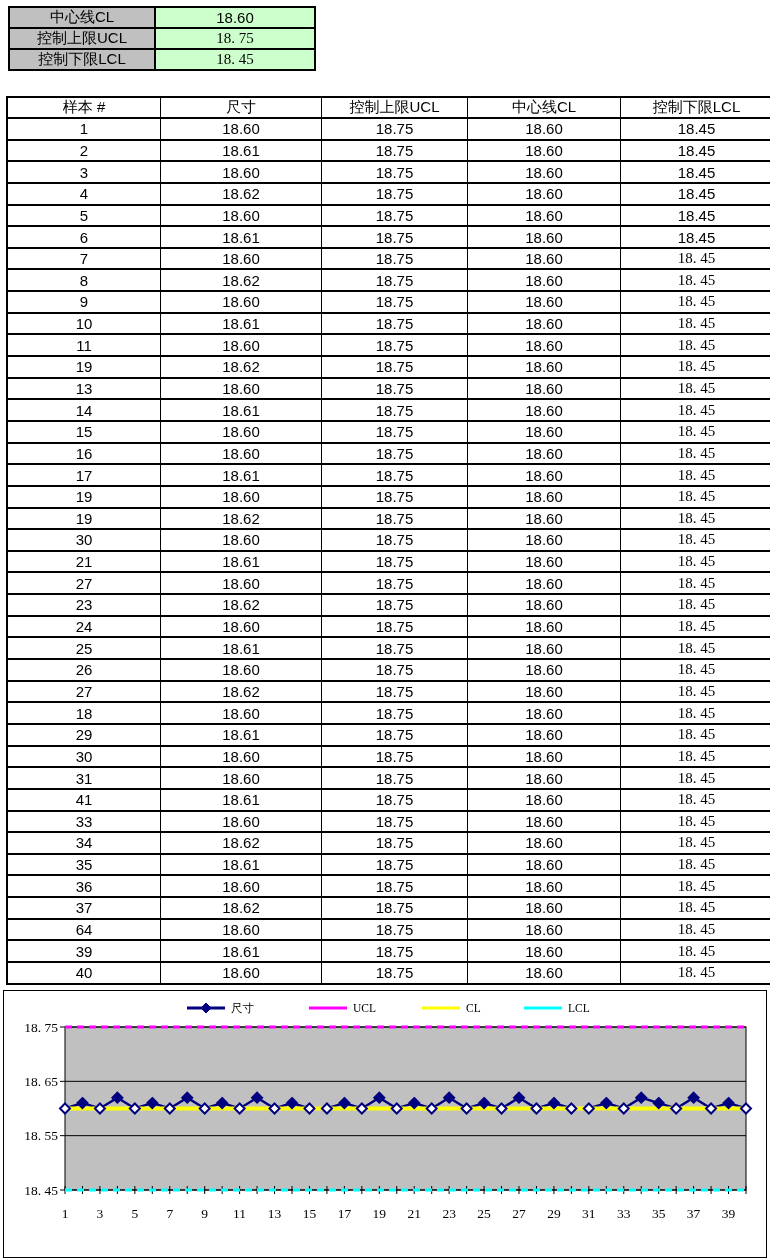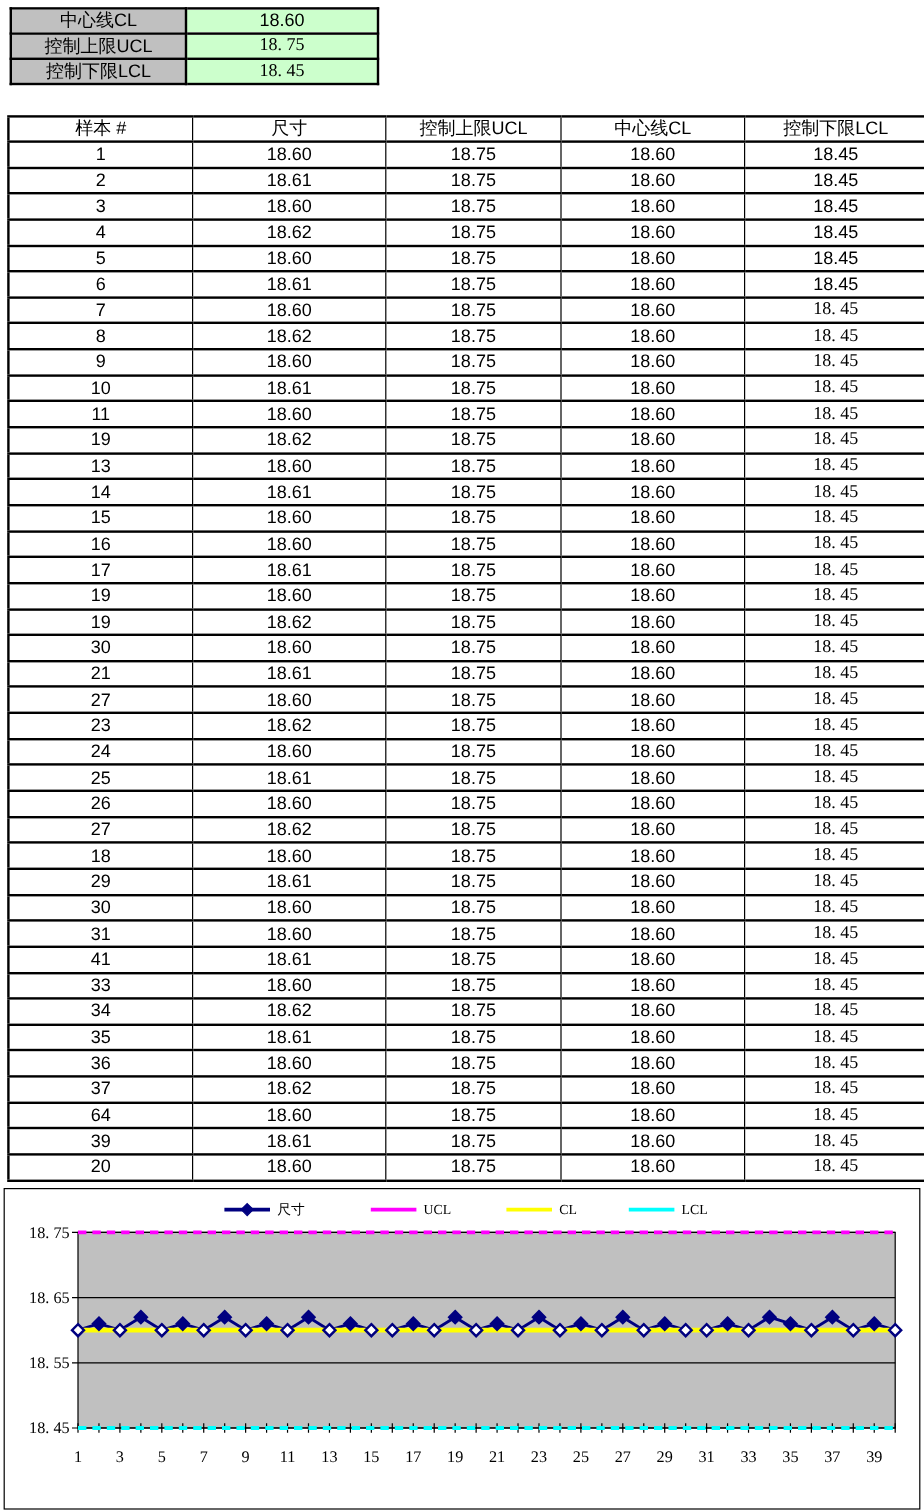--- a/index.html
+++ b/index.html
@@ -335,21 +335,21 @@
           <td class="serif">18. 45</td>
         </tr>
         <tr>
           <td>39</td>
           <td>18.61</td>
           <td>18.75</td>
           <td>18.60</td>
           <td class="serif">18. 45</td>
         </tr>
         <tr>
-          <td>20</td>
+          <td>40</td>
           <td>18.60</td>
           <td>18.75</td>
           <td>18.60</td>
           <td class="serif">18. 45</td>
         </tr>
       </tbody>
   </table>
 </div>
 
 <div id="chart-region">

